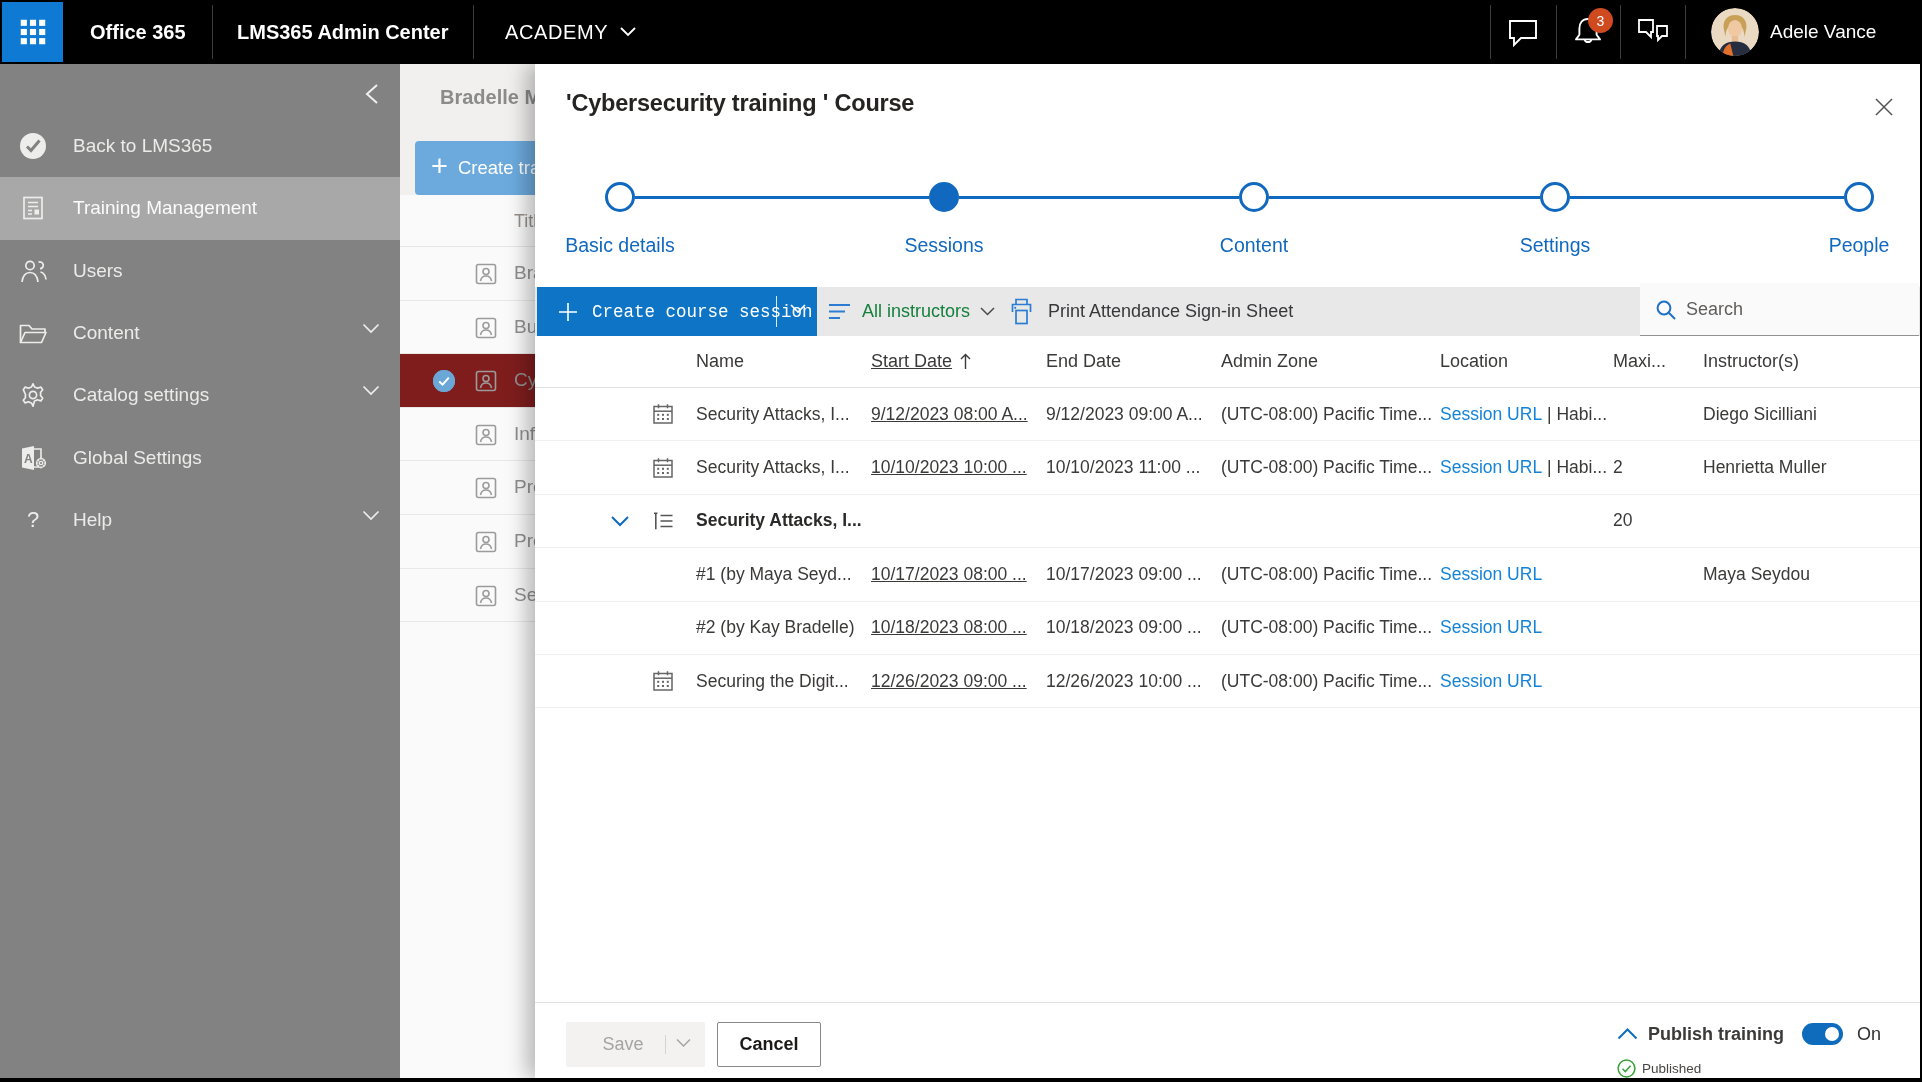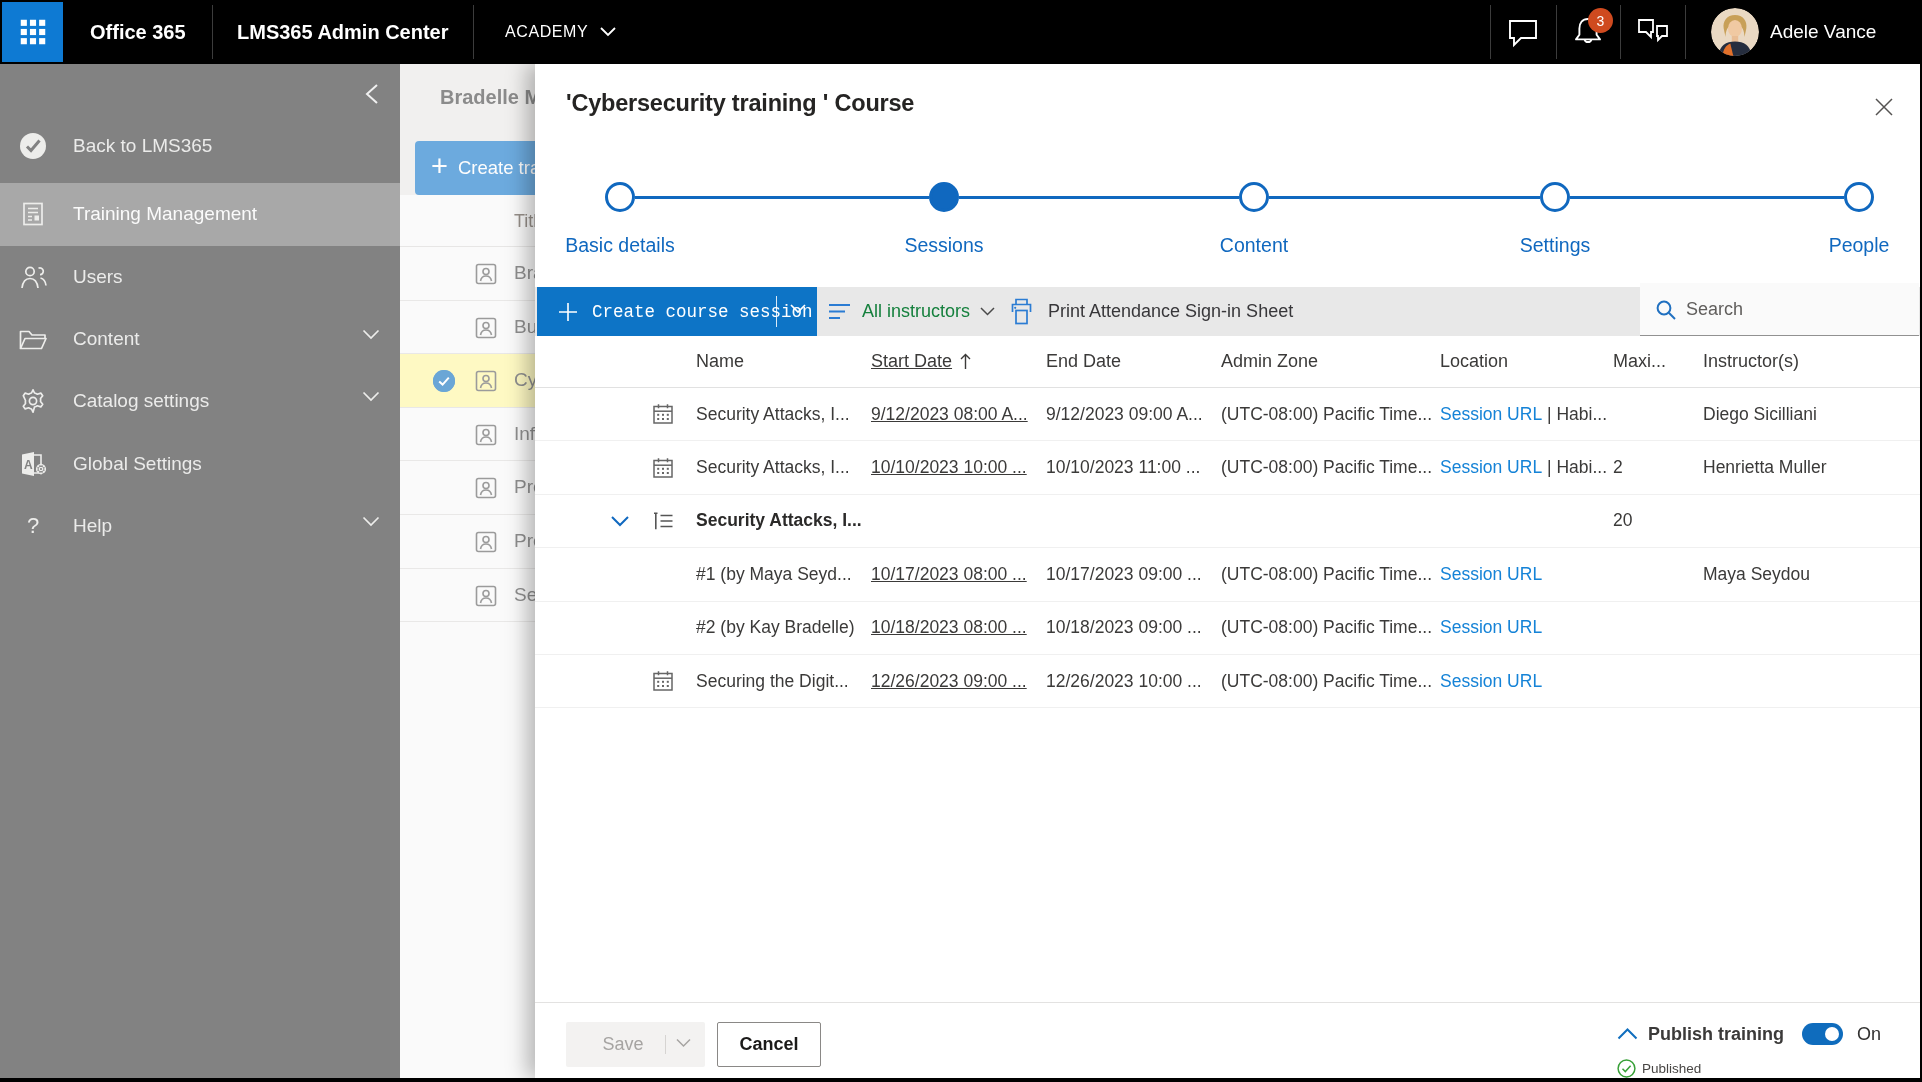--- a/index.html
+++ b/index.html
@@ -7,53 +7,53 @@
     font-family:"Liberation Sans", sans-serif; }
   .stage { position:relative; width:1922px; height:1082px; overflow:hidden; background:#fff; }
 
   
   .topbar { position:absolute; left:0; top:0; width:1922px; height:64px; background:#000; z-index:40; }
   .waffle { position:absolute; left:2px; top:2px; width:61px; height:60px; background:var(--waffle-blue);
     display:flex; align-items:center; justify-content:center; cursor:pointer; }
   .tb-text { position:absolute; top:0; height:64px; display:flex; align-items:center; color:#fff; }
   .tb-brand { left:90px; font-size:20px; font-weight:700; }
   .tb-admin { left:237px; font-size:20px; font-weight:700; }
-  .tb-tenant { left:505px; font-size:16px; font-weight:400; letter-spacing:0.6px; }
+  .tb-tenant { left:505px; font-size:20px; font-weight:400; letter-spacing:0.6px; }
   .tb-tenant .chev { margin-left:12px; }
   .tb-div { position:absolute; top:5px; height:54px; width:1px; background:#3c3c3c; }
   .tb-iconbtn { position:absolute; top:0; height:64px; display:flex; align-items:center; justify-content:center; cursor:pointer; }
   .badge { position:absolute; left:32px; top:8px; width:25px; height:25px; border-radius:50%;
     background:var(--badge-orange); color:#fff; font-size:14px; display:flex; align-items:center; justify-content:center; }
   .avatar { position:absolute; left:1711px; top:8px; width:48px; height:48px; border-radius:50%; overflow:hidden; cursor:pointer; }
   .tb-user { left:1770px; font-size:19px; font-weight:400; cursor:pointer; }
 
   
   .sidebar { position:absolute; left:0; top:64px; width:400px; height:1014px; background:#828282; z-index:20; }
   .collapse { position:absolute; right:14px; top:16px; width:28px; height:28px; display:flex;
     align-items:center; justify-content:center; cursor:pointer; }
   .side-items { position:absolute; left:0; top:51px; width:400px; }
   .side-item { position:relative; height:62.3px; display:flex; align-items:center; cursor:pointer; }
-  .side-item.selected { background:#a8a8a8;margin-top:6px; }
+  .side-item.selected { background:#a8a8a8; }
   .side-item .s-icon { position:absolute; left:18px; width:30px; height:30px; display:flex; align-items:center; justify-content:center; }
   .side-item .s-label { position:absolute; left:73px; font-size:19px; color:#ebebea; font-weight:400; white-space:nowrap; }
   .side-item.selected .s-label { color:#fbfbfb; }
   .side-item .s-chev { position:absolute; right:18px; width:20px; height:20px; }
 
   
   .bgpage { position:absolute; left:400px; top:64px; width:1522px; height:1014px; background:#f1f0ef; z-index:10; }
   .bg-title { position:absolute; left:40px; top:22px; font-size:20px; font-weight:700; color:#8b8b8b; white-space:nowrap; }
   .bg-create { position:absolute; left:15px; top:77px; width:160px; height:54px; background:#6caade; border-radius:4px;
     color:#fdfdfd; font-size:18.5px; display:flex; align-items:center; white-space:nowrap; cursor:pointer; }
   .bg-create .plus { font-size:29px; font-weight:300; margin:0 10px 4px 16px; }
   .bg-content { position:absolute; left:0; top:131px; width:220px; height:883px; background:#fafafa; }
   .bg-table { position:absolute; left:0px; top:0px; width:220px; }
   .bg-head { position:relative; height:52px; border-bottom:1px solid #e7e6e5; }
   .bg-head span { position:absolute; left:114px; top:16px; font-size:18px; color:#97908a; }
   .bg-row { position:relative; height:53.6px; border-bottom:1px solid #e9e8e7; }
-  .bg-row.selected { background:#fef9c3; }
+  .bg-row.selected { background:#7f1d1d; }
   .bg-row .b-check { position:absolute; left:33px; top:16px; width:22px; height:22px; border-radius:50%; background:#6aa6d6;
     display:none; align-items:center; justify-content:center; }
   .bg-row.selected .b-check { display:flex; }
   .bg-row .b-icon { position:absolute; left:74px; top:15px; width:24px; height:24px; }
   .bg-row .b-label { position:absolute; left:114px; top:15px; font-size:19px; color:#8f8f8f; }
 
   
   .modal { position:absolute; left:535px; top:64px; width:1467px; height:1014px; background:#fff; z-index:30;
     box-shadow:-8px 0 20px rgba(0,0,0,0.28); }
   .m-title { position:absolute; left:31px; top:26px; font-size:23.5px; font-weight:700; color:#252423;

